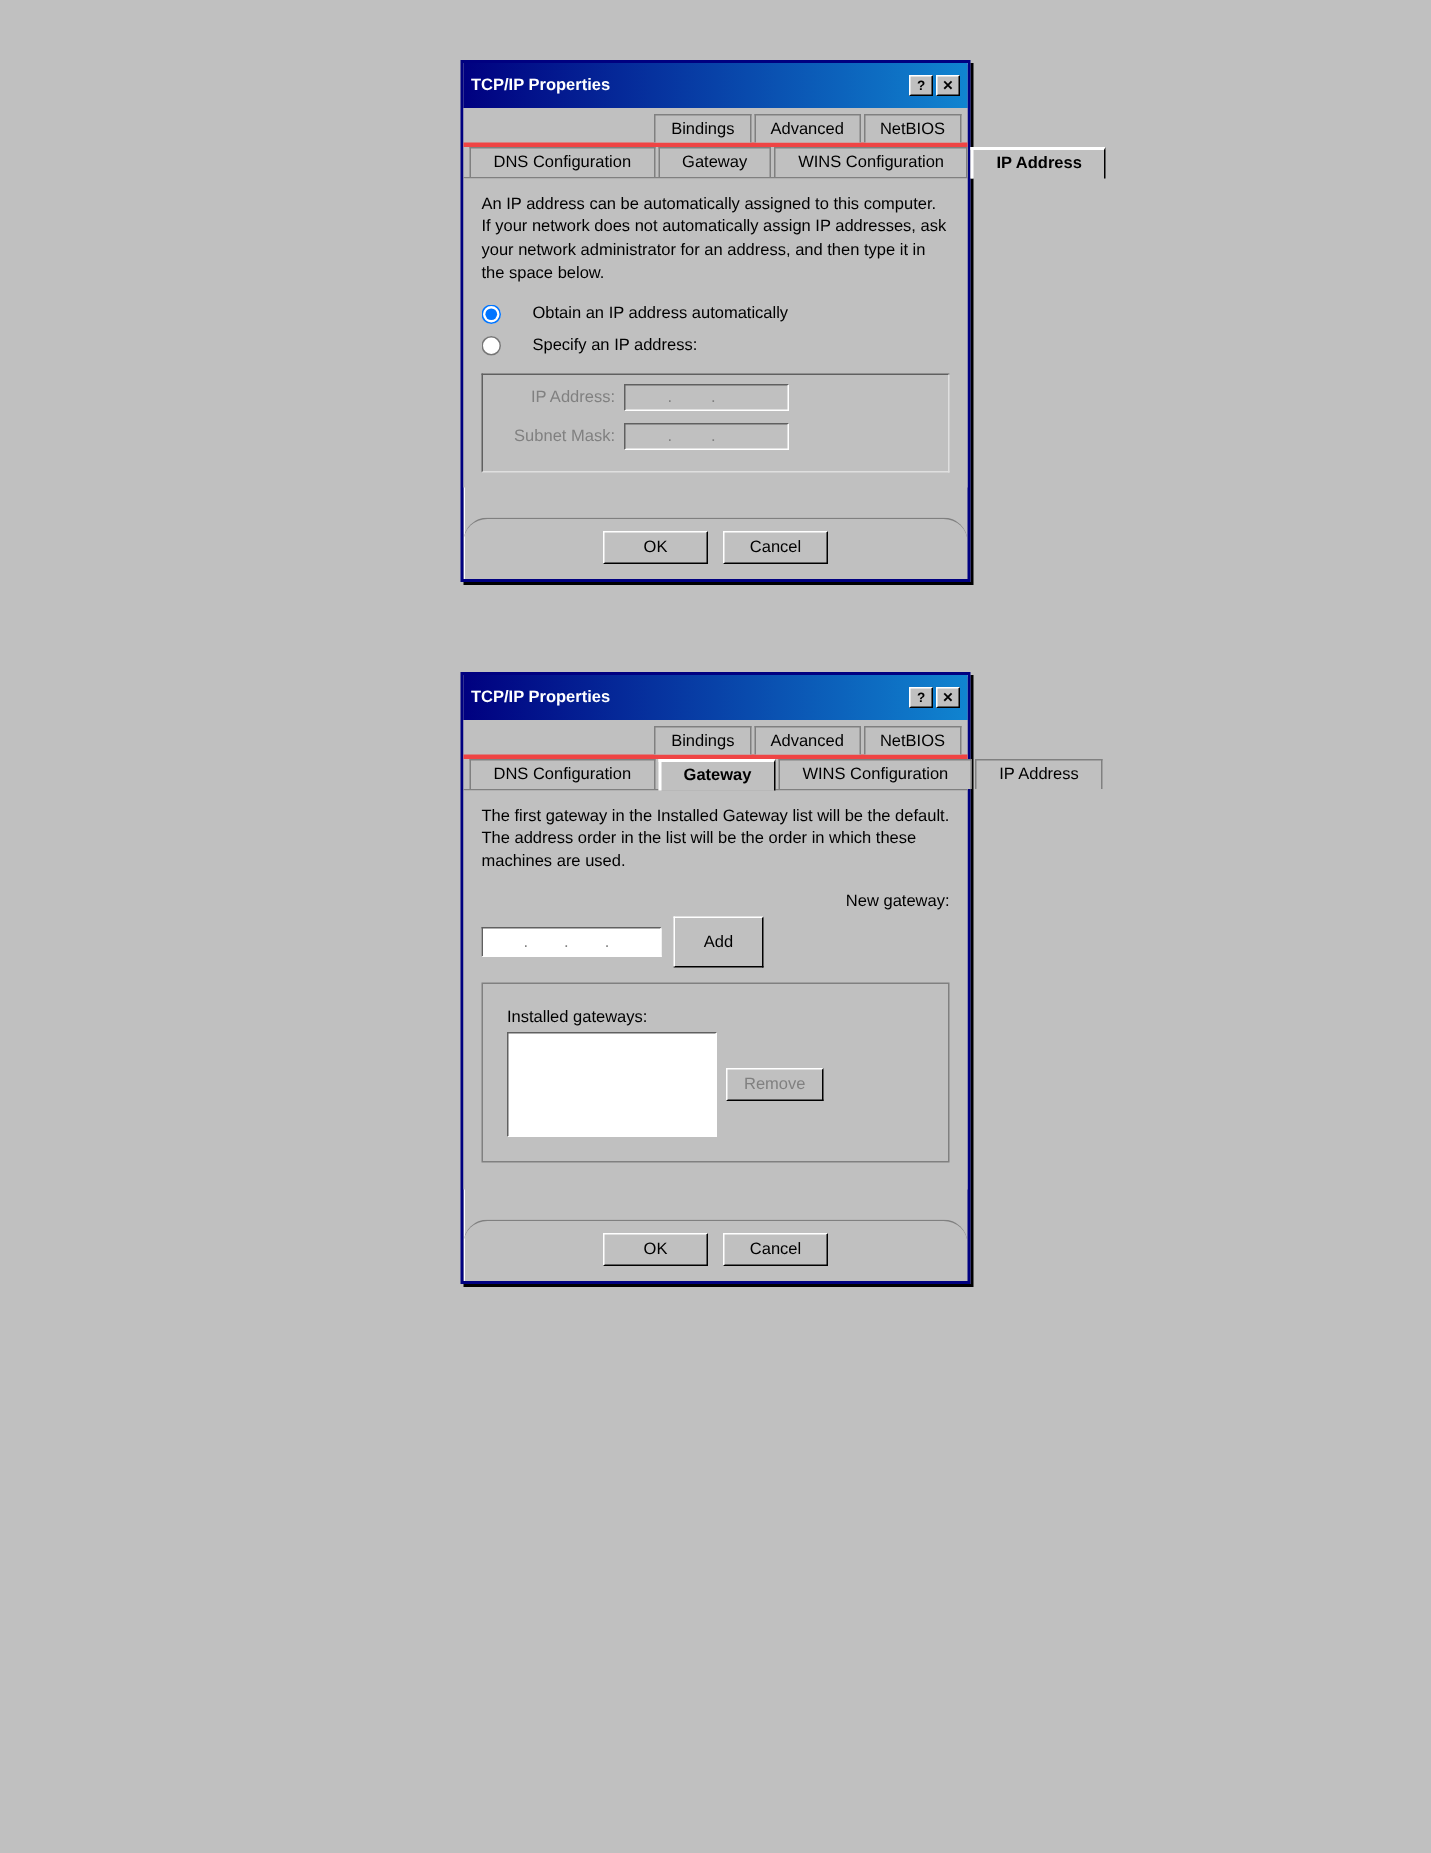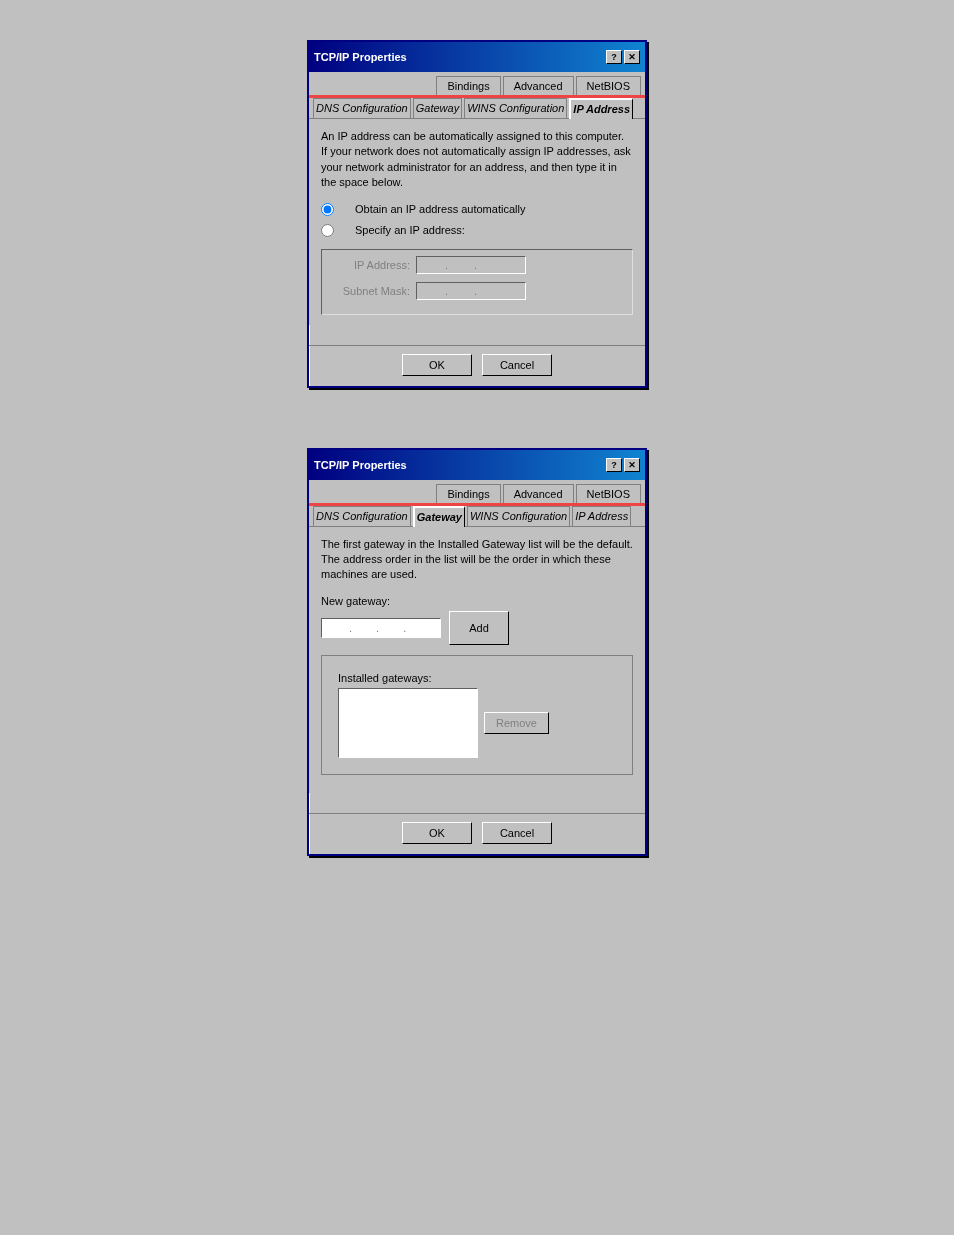--- a/index.html
+++ b/index.html
@@ -78,29 +78,28 @@
 
     .tab-row-bottom {
       display: flex;
       background: #c0c0c0;
       border-bottom: 1px solid #808080;
       padding: 0 4px;
       gap: 2px;
     }
 
     .tab-bottom {
-      padding: 3px 2px;
+      padding: 3px 15px;
       border: 1px solid #808080;
       border-bottom: none;
       background: #c0c0c0;
       cursor: pointer;
       font-size: 11px;
       color: #000;
       white-space: nowrap;
-      font-style: italic;
     }
 
     .tab-bottom.active {
       background: #c0c0c0;
       border-top: 2px solid #fff;
       border-left: 2px solid #fff;
       border-right: 1px solid #000;
       z-index: 1;
       padding-bottom: 4px;
       margin-bottom: -1px;
@@ -176,20 +175,21 @@
       font-size: 11px;
     }
 
     .dialog-footer {
       display: flex;
       justify-content: center;
       gap: 10px;
       padding: 8px 12px 10px;
       border-top: 1px solid #808080;
       margin-top: 20px;
+      border-radius: 16px;
     }
 
     .win-btn {
       min-width: 70px;
       height: 22px;
       padding: 0 12px;
       background: #c0c0c0;
       border: 1px solid #000;
       border-top-color: #fff;
       border-left-color: #fff;
@@ -269,20 +269,21 @@
       border: 1px solid #000;
       border-top-color: #fff;
       border-left-color: #fff;
       font-size: 11px;
       cursor: pointer;
     }
 
     .section-label {
       font-size: 11px;
       margin-bottom: 4px;
+      text-align: right;
     }
 
     .inset-box {
       border: 1px solid #606060;
       border-right-color: #dfdfdf;
       border-bottom-color: #dfdfdf;
       padding: 6px 8px;
       background: #c0c0c0;
     }
   </style>

